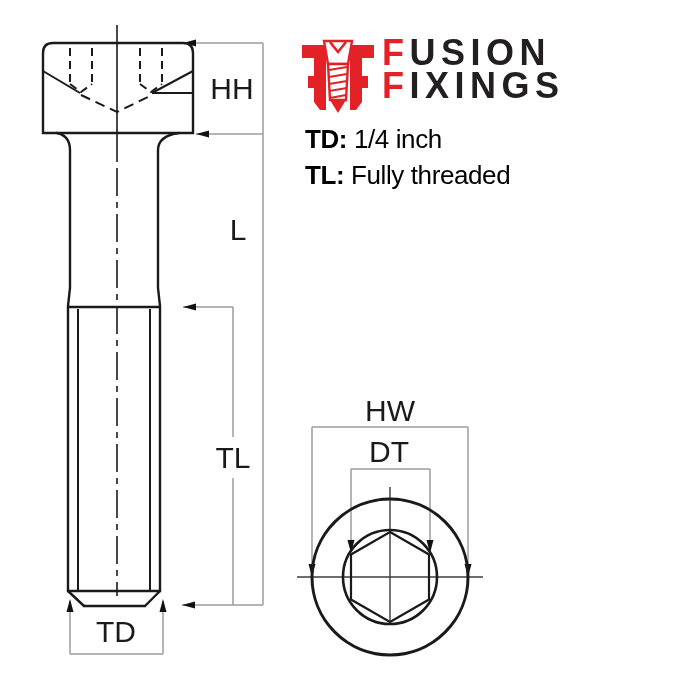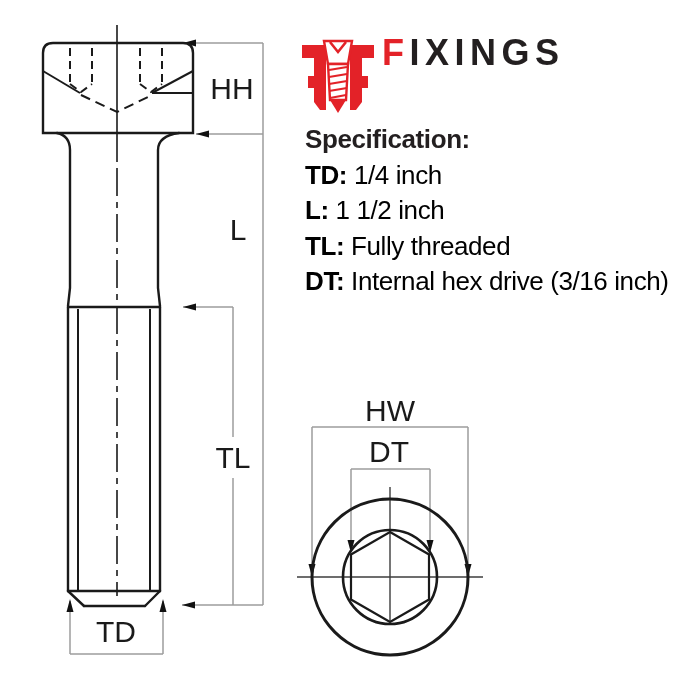--- a/index.html
+++ b/index.html
@@ -211,25 +211,23 @@
           <path d="M31,34 L49,31"></path>
           <path d="M31,41 L49,38"></path>
           <path d="M31,48 L49,45"></path>
           <path d="M31,55 L49,52"></path>
           <path d="M32,62 L48,59"></path>
         </g>
         <polygon points="32,64 48,64 40,77" fill="#e32228"></polygon>
       </g>
     </svg>
     <div class="logo-text">
+      <div class="logo-line"><span class="red-letter">F</span><span>USION</span></div>
       <div class="logo-line"><span class="red-letter">F</span><span>IXINGS</span></div>
     </div>
   </div>
 
   <div class="spec">
-    <div class="spec-heading">Specification:</div>
     <div class="spec-row"><span class="spec-label">TD:</span>&nbsp;<span class="spec-value">1/4 inch</span></div>
-    <div class="spec-row"><span class="spec-label">L:</span>&nbsp;<span class="spec-value">1 1/2 inch</span></div>
     <div class="spec-row"><span class="spec-label">TL:</span>&nbsp;<span class="spec-value">Fully threaded</span></div>
-    <div class="spec-row"><span class="spec-label">DT:</span>&nbsp;<span class="spec-value">Internal hex drive (3/16 inch)</span></div>
   </div>
 
 </div>
 
 </body></html>

